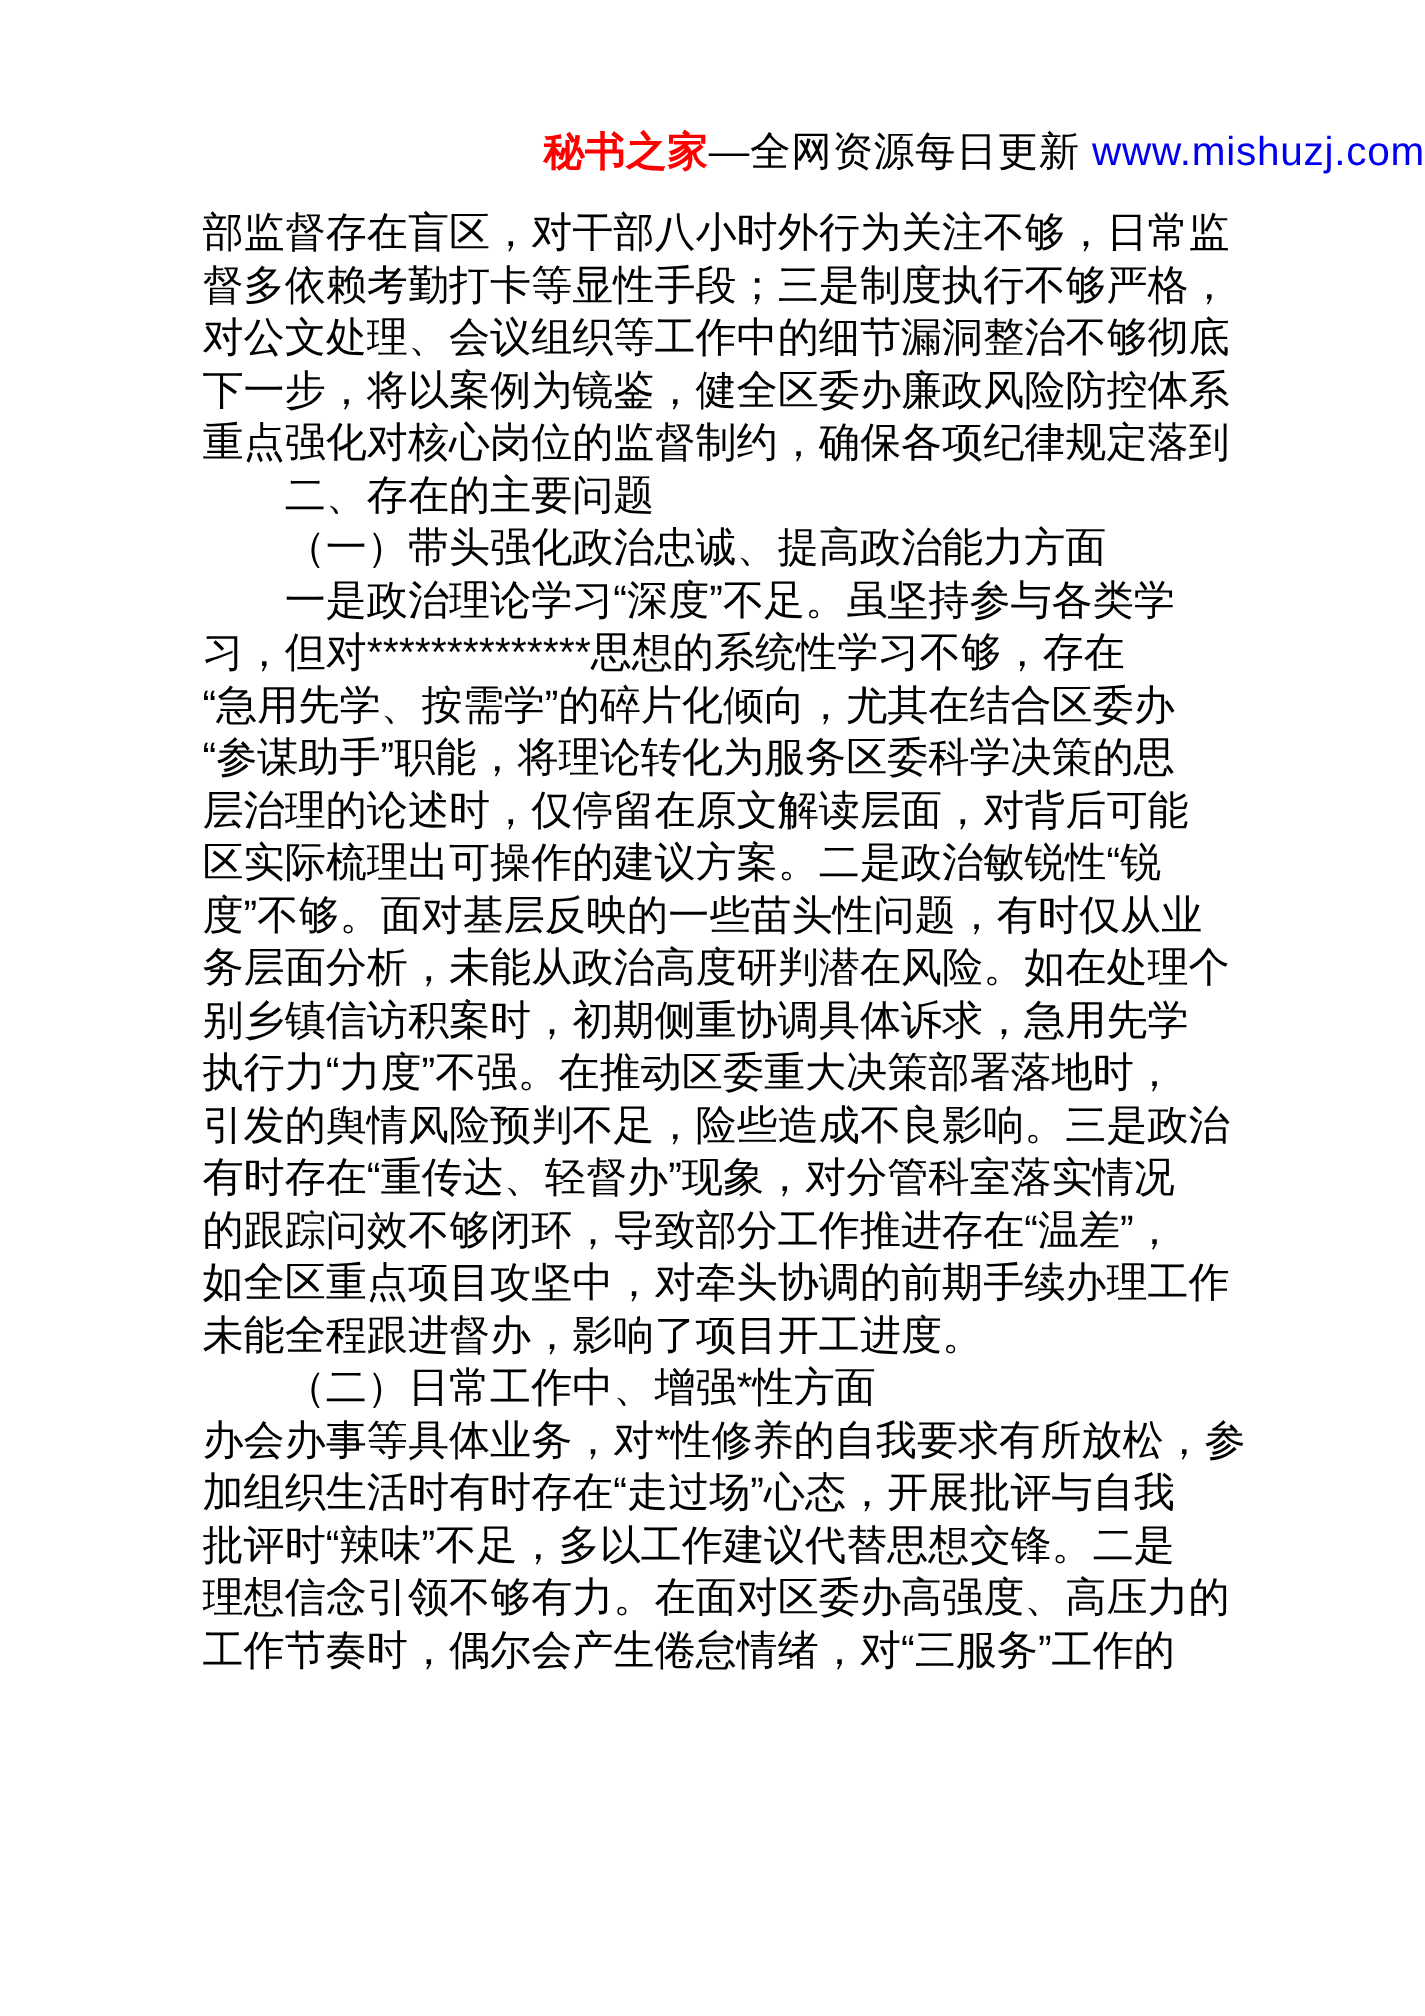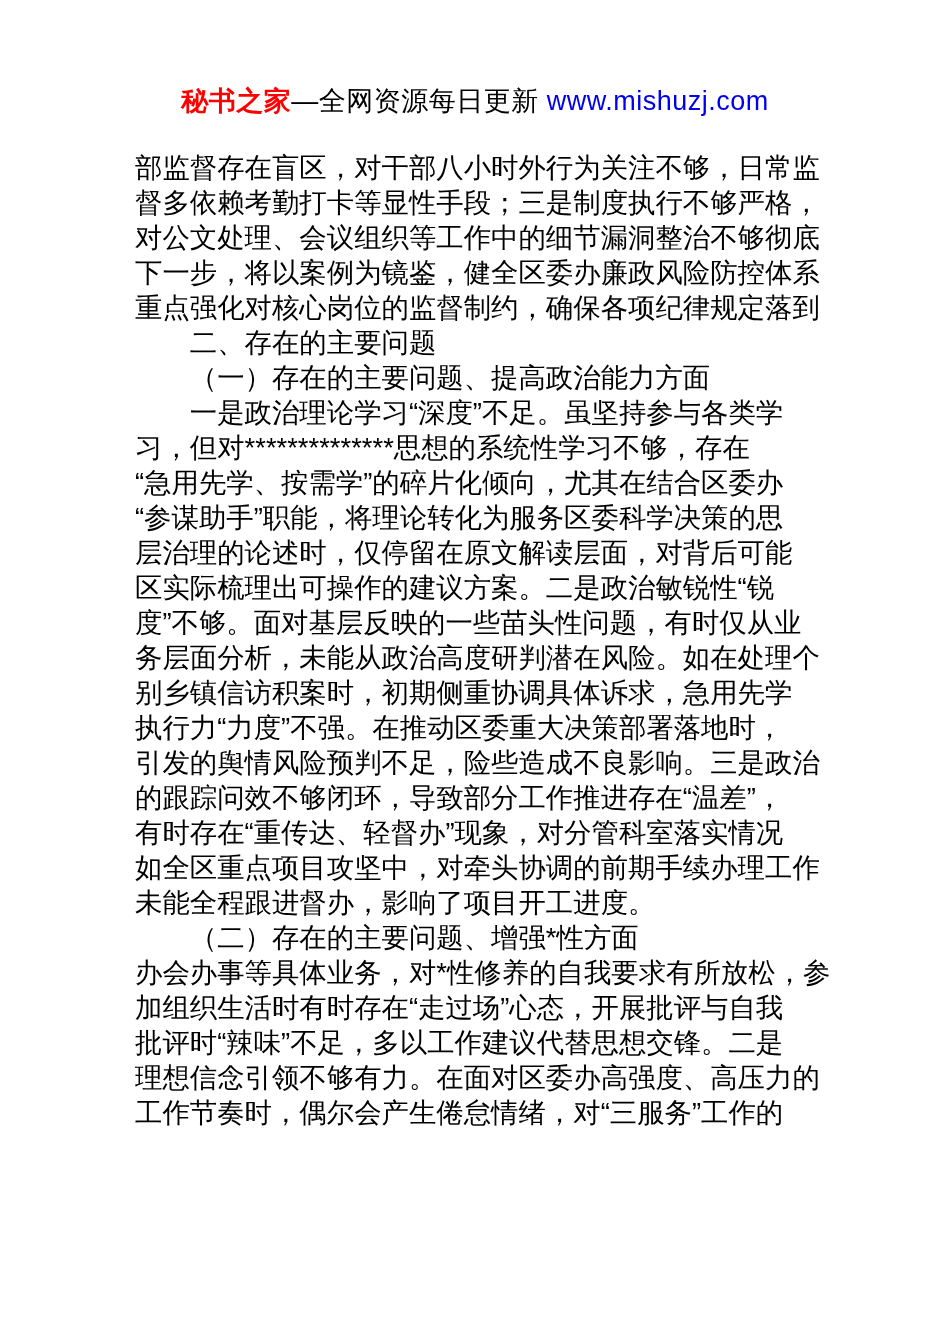--- a/index.html
+++ b/index.html
@@ -13,21 +13,21 @@
     height: 1344px;
     background: var(--c-page, #ffffff);
     overflow: hidden;
     font-family: "Liberation Sans", sans-serif;
   }
   .site-header {
     position: absolute;
     top: 84px;
     left: 0;
     width: 100%;
-    text-align: center;
+    text-align: right;
     font-size: 27px;
     line-height: 34px;
     white-space: nowrap;
     letter-spacing: 0.5px;
   }
   .site-name {
     color: var(--c-site, #ff0000);
     font-weight: bold;
   }
   .site-sep, .site-tagline {
@@ -37,57 +37,56 @@
     color: var(--c-url, #0000ee);
   }
   .doc-body {
     position: absolute;
     top: 137px;
     left: 135px;
     width: 690px;
     color: var(--c-body, #000000);
     font-size: 27.4px;
     line-height: 35px;
-    margin-top: 13px;
   }
   .line {
     white-space: pre;
     height: 35px;
   }
 </style>
 </head>
 <body>
 
 <div class="page">
   <div class="site-header">
     <span class="site-name">秘书之家</span><span class="site-sep">—</span><span class="site-tagline">全网资源每日更新</span><span class="site-tagline"> </span><span class="site-url">www.mishuzj.com</span>
   </div>
   <div class="doc-body">
       <div class="line">部监督存在盲区，对干部八小时外行为关注不够，日常监</div>
       <div class="line">督多依赖考勤打卡等显性手段；三是制度执行不够严格，</div>
       <div class="line">对公文处理、会议组织等工作中的细节漏洞整治不够彻底</div>
       <div class="line">下一步，将以案例为镜鉴，健全区委办廉政风险防控体系</div>
       <div class="line">重点强化对核心岗位的监督制约，确保各项纪律规定落到</div>
       <div class="line">　　二、存在的主要问题</div>
-      <div class="line">　　（一）存在的主要问题、提高政治能力方面</div>
+      <div class="line">　　（一）带头强化政治忠诚、提高政治能力方面</div>
       <div class="line">　　一是政治理论学习“深度”不足。虽坚持参与各类学</div>
       <div class="line">习，但对**************思想的系统性学习不够，存在</div>
       <div class="line">“急用先学、按需学”的碎片化倾向，尤其在结合区委办</div>
       <div class="line">“参谋助手”职能，将理论转化为服务区委科学决策的思</div>
       <div class="line">层治理的论述时，仅停留在原文解读层面，对背后可能</div>
       <div class="line">区实际梳理出可操作的建议方案。二是政治敏锐性“锐</div>
       <div class="line">度”不够。面对基层反映的一些苗头性问题，有时仅从业</div>
       <div class="line">务层面分析，未能从政治高度研判潜在风险。如在处理个</div>
       <div class="line">别乡镇信访积案时，初期侧重协调具体诉求，急用先学</div>
       <div class="line">执行力“力度”不强。在推动区委重大决策部署落地时，</div>
       <div class="line">引发的舆情风险预判不足，险些造成不良影响。三是政治</div>
+      <div class="line">有时存在“重传达、轻督办”现象，对分管科室落实情况</div>
       <div class="line">的跟踪问效不够闭环，导致部分工作推进存在“温差”，</div>
-      <div class="line">有时存在“重传达、轻督办”现象，对分管科室落实情况</div>
       <div class="line">如全区重点项目攻坚中，对牵头协调的前期手续办理工作</div>
       <div class="line">未能全程跟进督办，影响了项目开工进度。</div>
-      <div class="line">　　（二）存在的主要问题、增强*性方面</div>
+      <div class="line">　　（二）日常工作中、增强*性方面</div>
       <div class="line">办会办事等具体业务，对*性修养的自我要求有所放松，参</div>
       <div class="line">加组织生活时有时存在“走过场”心态，开展批评与自我</div>
       <div class="line">批评时“辣味”不足，多以工作建议代替思想交锋。二是</div>
       <div class="line">理想信念引领不够有力。在面对区委办高强度、高压力的</div>
       <div class="line">工作节奏时，偶尔会产生倦怠情绪，对“三服务”工作的</div>
     </div>
 </div>
 
 </body></html>

